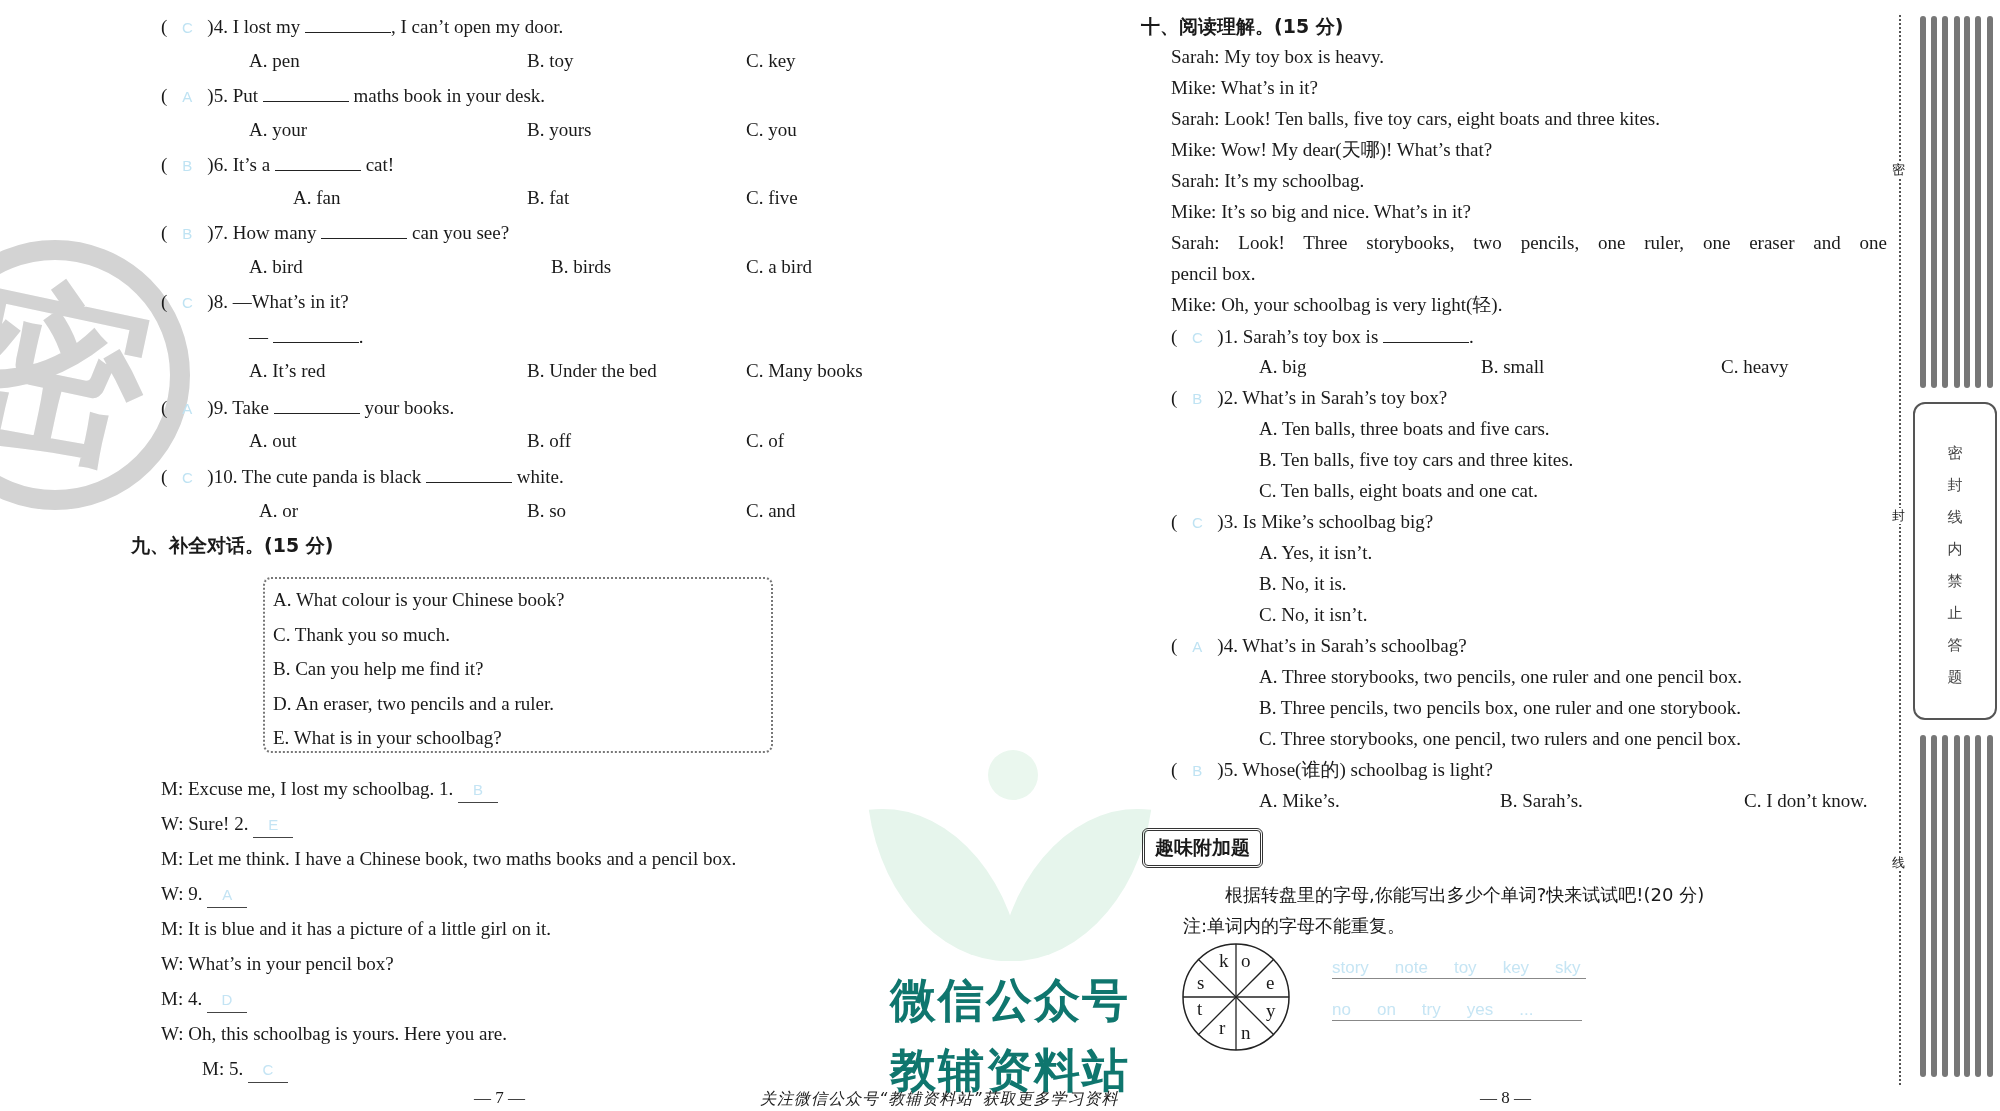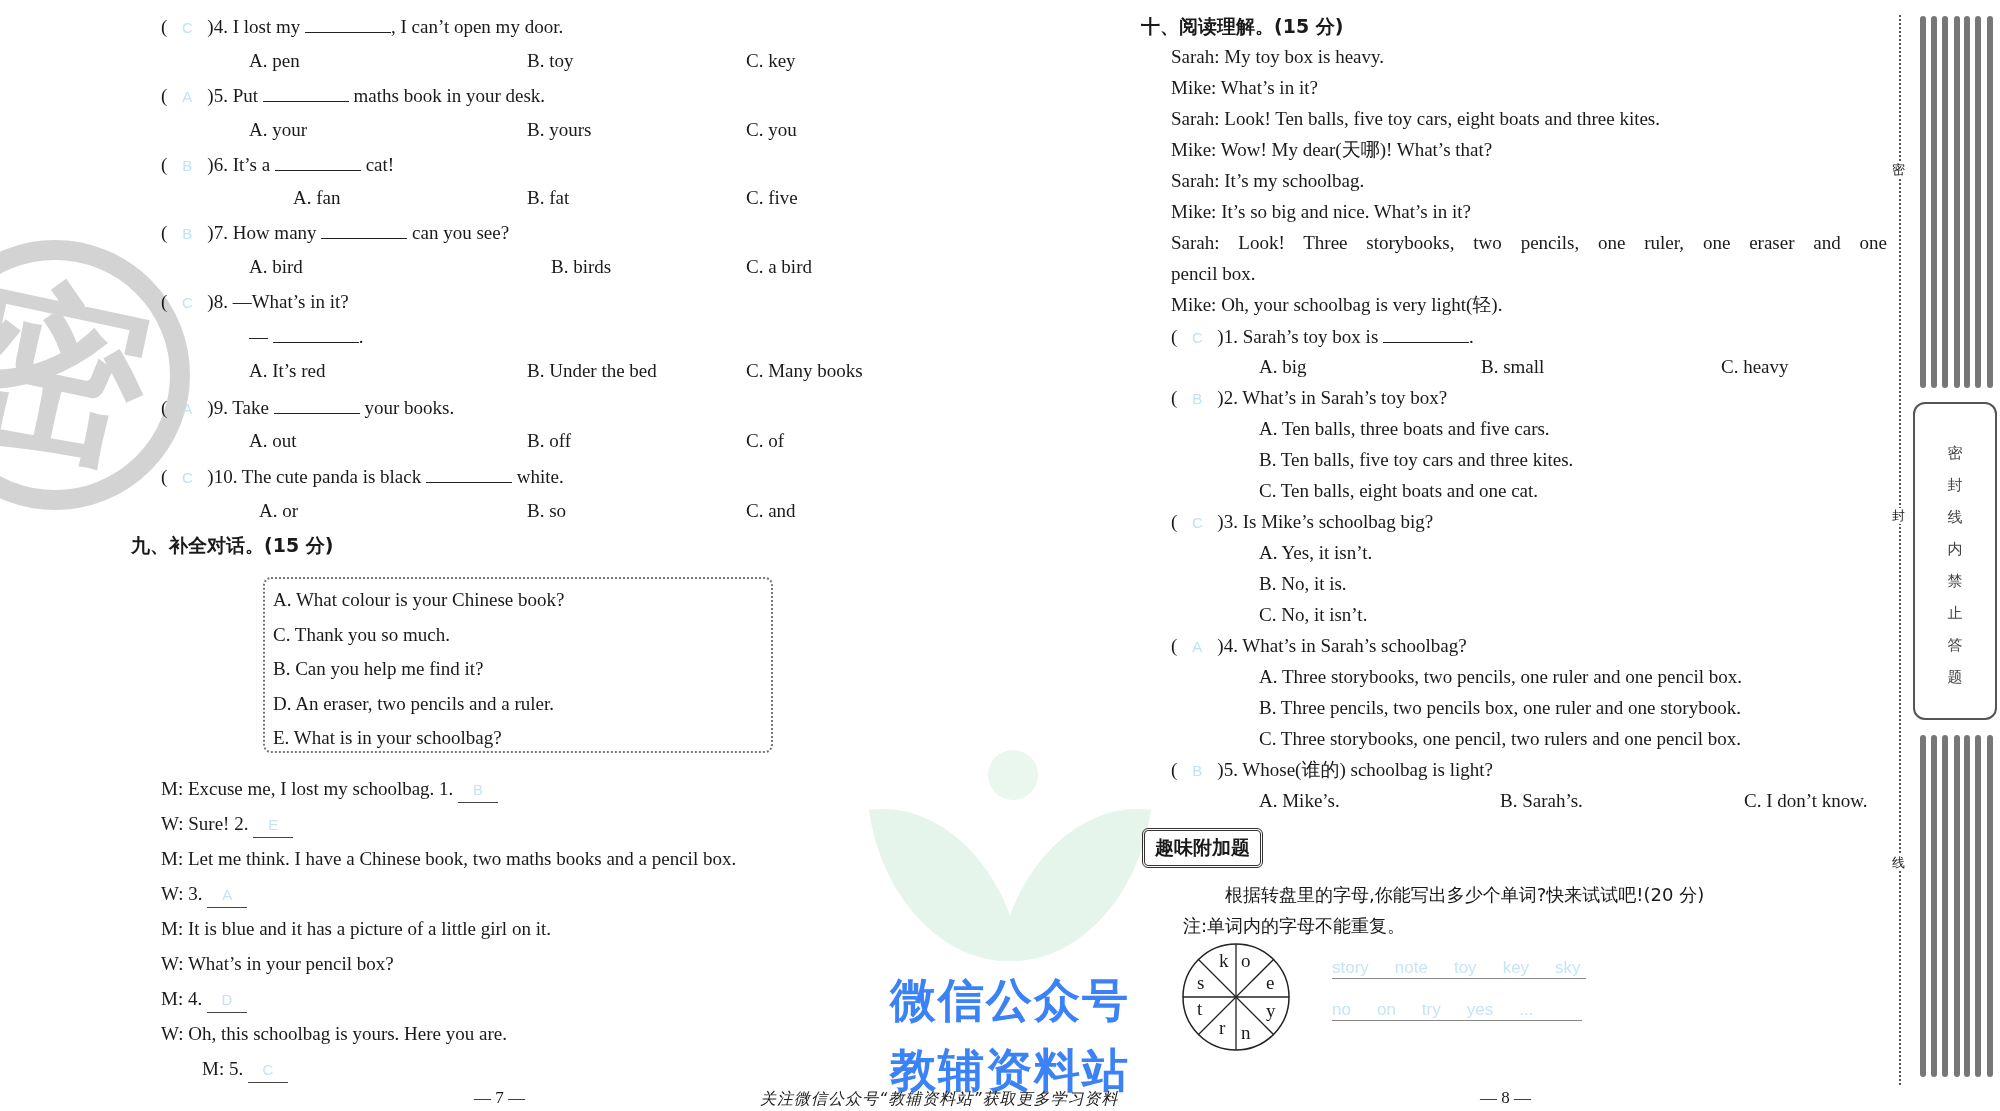--- a/index.html
+++ b/index.html
@@ -21,21 +21,21 @@
   
   .optbox { position:absolute; left:263px; top:577px; width:510px; height:176px; border:2px dotted #777;
             border-radius:8px; box-sizing:border-box; padding:4px 8px; }
   .optbox div { font-size:19px; line-height:34.5px; }
 
   
   .wm { position:absolute; left:870px; top:730px; width:280px; height:370px; }
   .wm .leafL { position:absolute; left:10px; top:70px; width:130px; height:170px; background:#e6f5ec; border-radius:0 100% 0 100%; transform:rotate(-8deg); }
   .wm .leafR { position:absolute; left:140px; top:70px; width:130px; height:170px; background:#e6f5ec; border-radius:100% 0 100% 0; transform:rotate(8deg); }
   .wm .dot { position:absolute; left:118px; top:20px; width:50px; height:50px; border-radius:50%; background:#eaf7ee; }
-  .wm .w1, .wm .w2 { position:absolute; left:0; width:280px; text-align:center; color:#3b82f6; font-family:"DejaVu Sans",sans-serif; font-weight:bold; font-size:46px; letter-spacing:2px; }
+  .wm .w1, .wm .w2 { position:absolute; left:0; width:280px; text-align:center; color:#0f766e; font-family:"DejaVu Sans",sans-serif; font-weight:bold; font-size:46px; letter-spacing:2px; }
   .wm .w1 { top:240px; } .wm .w2 { top:310px; }
 
   
   .bonus-title { position:absolute; left:1142px; top:828px; padding:4px 10px; border:3px double #333; border-radius:6px;
                  font-family:"DejaVu Sans",sans-serif; font-weight:bold; font-size:19px; }
 
   
   .wheel { position:absolute; left:1181px; top:942px; width:110px; height:110px; }
   .wheel .l { position:absolute; font-size:19px; }
 
@@ -118,21 +118,21 @@
   <div>A. What colour is your Chinese book?</div>
   <div>C. Thank you so much.</div>
   <div>B. Can you help me find it?</div>
   <div>D. An eraser, two pencils and a ruler.</div>
   <div>E. What is in your schoolbag?</div>
 </div>
 
 <div class="abs t" style="left:161px;top:777px;"><span>M: Excuse me, I lost my schoolbag. 1.</span> <span class="ansline">B</span></div>
 <div class="abs t" style="left:161px;top:812px;"><span>W: Sure! 2.</span> <span class="ansline">E</span></div>
 <div class="abs t" style="left:161px;top:847px;"><span>M: Let me think. I have a Chinese book, two maths books and a pencil box.</span></div>
-<div class="abs t" style="left:161px;top:882px;"><span>W: 3.</span> <span class="ansline">A</span></div>
+<div class="abs t" style="left:161px;top:882px;"><span>W: 9.</span> <span class="ansline">A</span></div>
 <div class="abs t" style="left:161px;top:917px;"><span>M: It is blue and it has a picture of a little girl on it.</span></div>
 <div class="abs t" style="left:161px;top:952px;font-family:Liberation Serif, serif;"><span>W: What’s in your pencil box?</span></div>
 <div class="abs t" style="left:161px;top:987px;"><span>M: 4.</span> <span class="ansline">D</span></div>
 <div class="abs t" style="left:161px;top:1022px;"><span>W: Oh, this schoolbag is yours. Here you are.</span></div>
 <div class="abs t" style="left:161px;top:1057px;margin-left:41px;"><span>M: 5.</span> <span class="ansline">C</span></div>
 
 <div class="pageno" style="left:474px;">— 7 —</div>
 
 <div class="wm">
   <div class="dot"></div>

